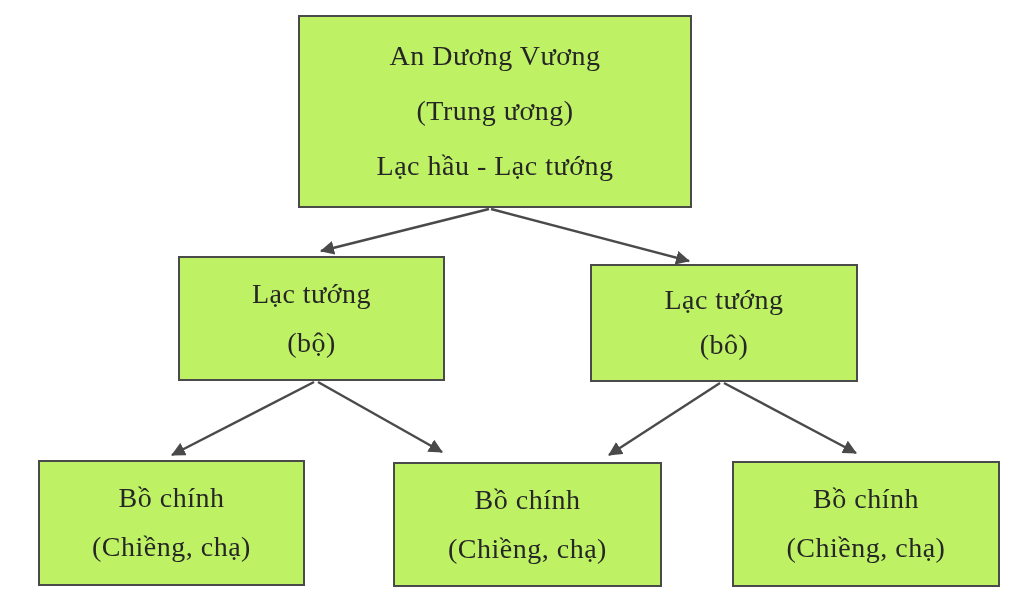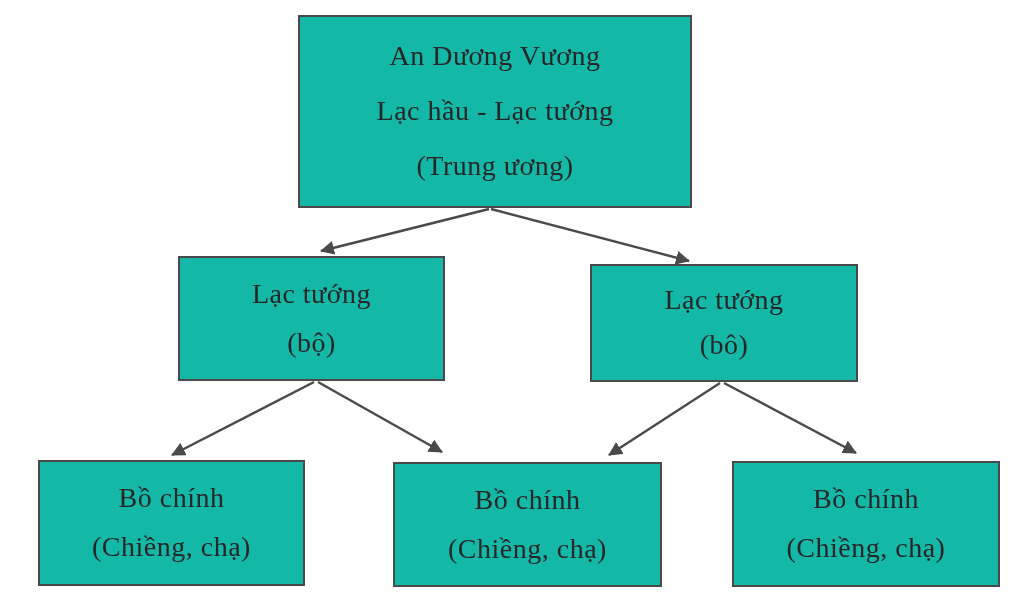--- a/index.html
+++ b/index.html
@@ -20,21 +20,21 @@
     left: 0;
     top: 0;
     width: 1024px;
     height: 604px;
     pointer-events: none;
   }
   .node {
     position: absolute;
     box-sizing: border-box;
     border: 2px solid #4a4a4a;
-    background: #14b8a6;
+    background: #bef264;
     display: flex;
     flex-direction: column;
     justify-content: space-around;
     align-items: center;
     text-align: center;
     padding: 12px 6px;
   }
   .node span {
     display: block;
     font-size: 28px;
@@ -64,22 +64,22 @@
   <line x1="489" y1="209" x2="321" y2="251" stroke="#4a4a4a" stroke-width="2.4" marker-end="url(#arrowhead)"></line>
       <line x1="491" y1="209" x2="689" y2="261" stroke="#4a4a4a" stroke-width="2.4" marker-end="url(#arrowhead)"></line>
       <line x1="314" y1="382" x2="172" y2="455" stroke="#4a4a4a" stroke-width="2.4" marker-end="url(#arrowhead)"></line>
       <line x1="318" y1="382" x2="442" y2="452" stroke="#4a4a4a" stroke-width="2.4" marker-end="url(#arrowhead)"></line>
       <line x1="720" y1="383" x2="609" y2="455" stroke="#4a4a4a" stroke-width="2.4" marker-end="url(#arrowhead)"></line>
       <line x1="724" y1="383" x2="856" y2="453" stroke="#4a4a4a" stroke-width="2.4" marker-end="url(#arrowhead)"></line>
     </svg>
 
   <div class="node node-root">
     <span>An Dương Vương</span>
+    <span>(Trung ương)</span>
     <span>Lạc hầu - Lạc tướng</span>
-    <span>(Trung ương)</span>
   </div>
 
   <div class="node node-left">
     <span>Lạc tướng</span>
     <span>(bộ)</span>
   </div>
 
   <div class="node node-right">
     <span>Lạc tướng</span>
     <span>(bô)</span>

